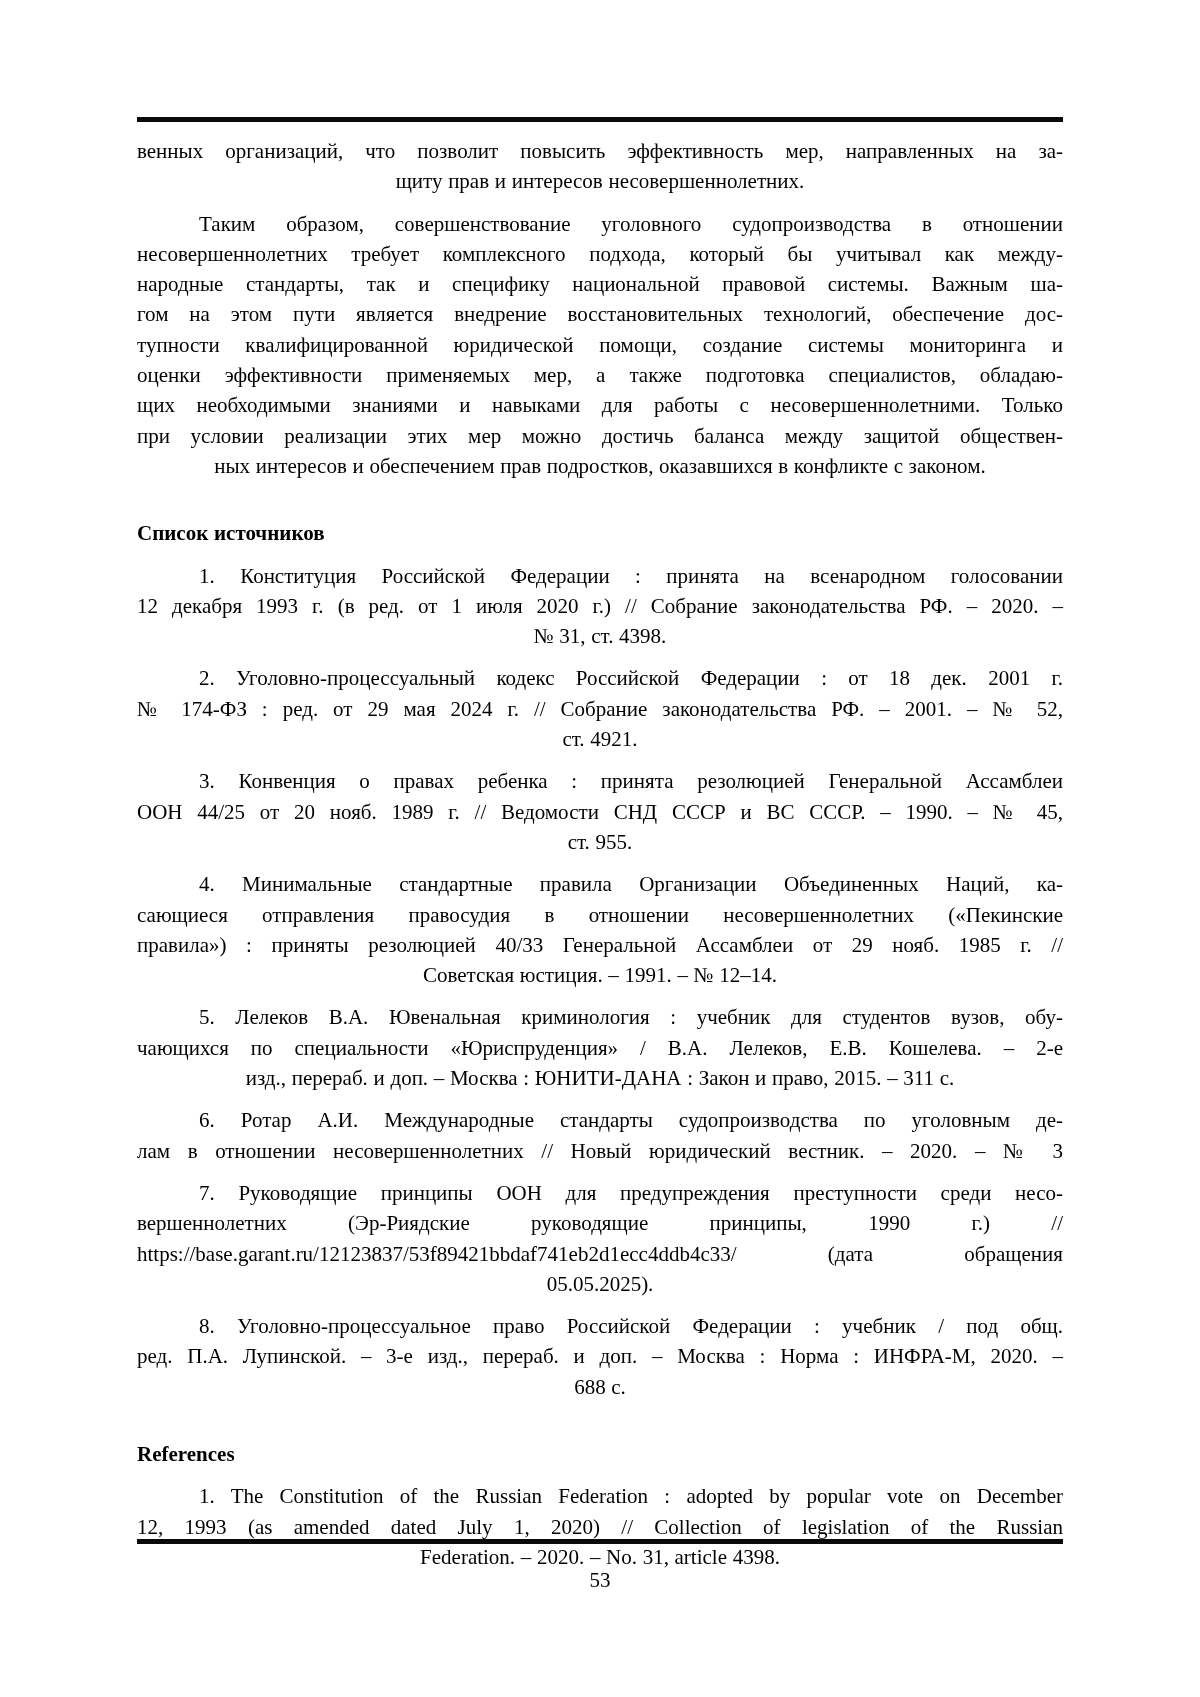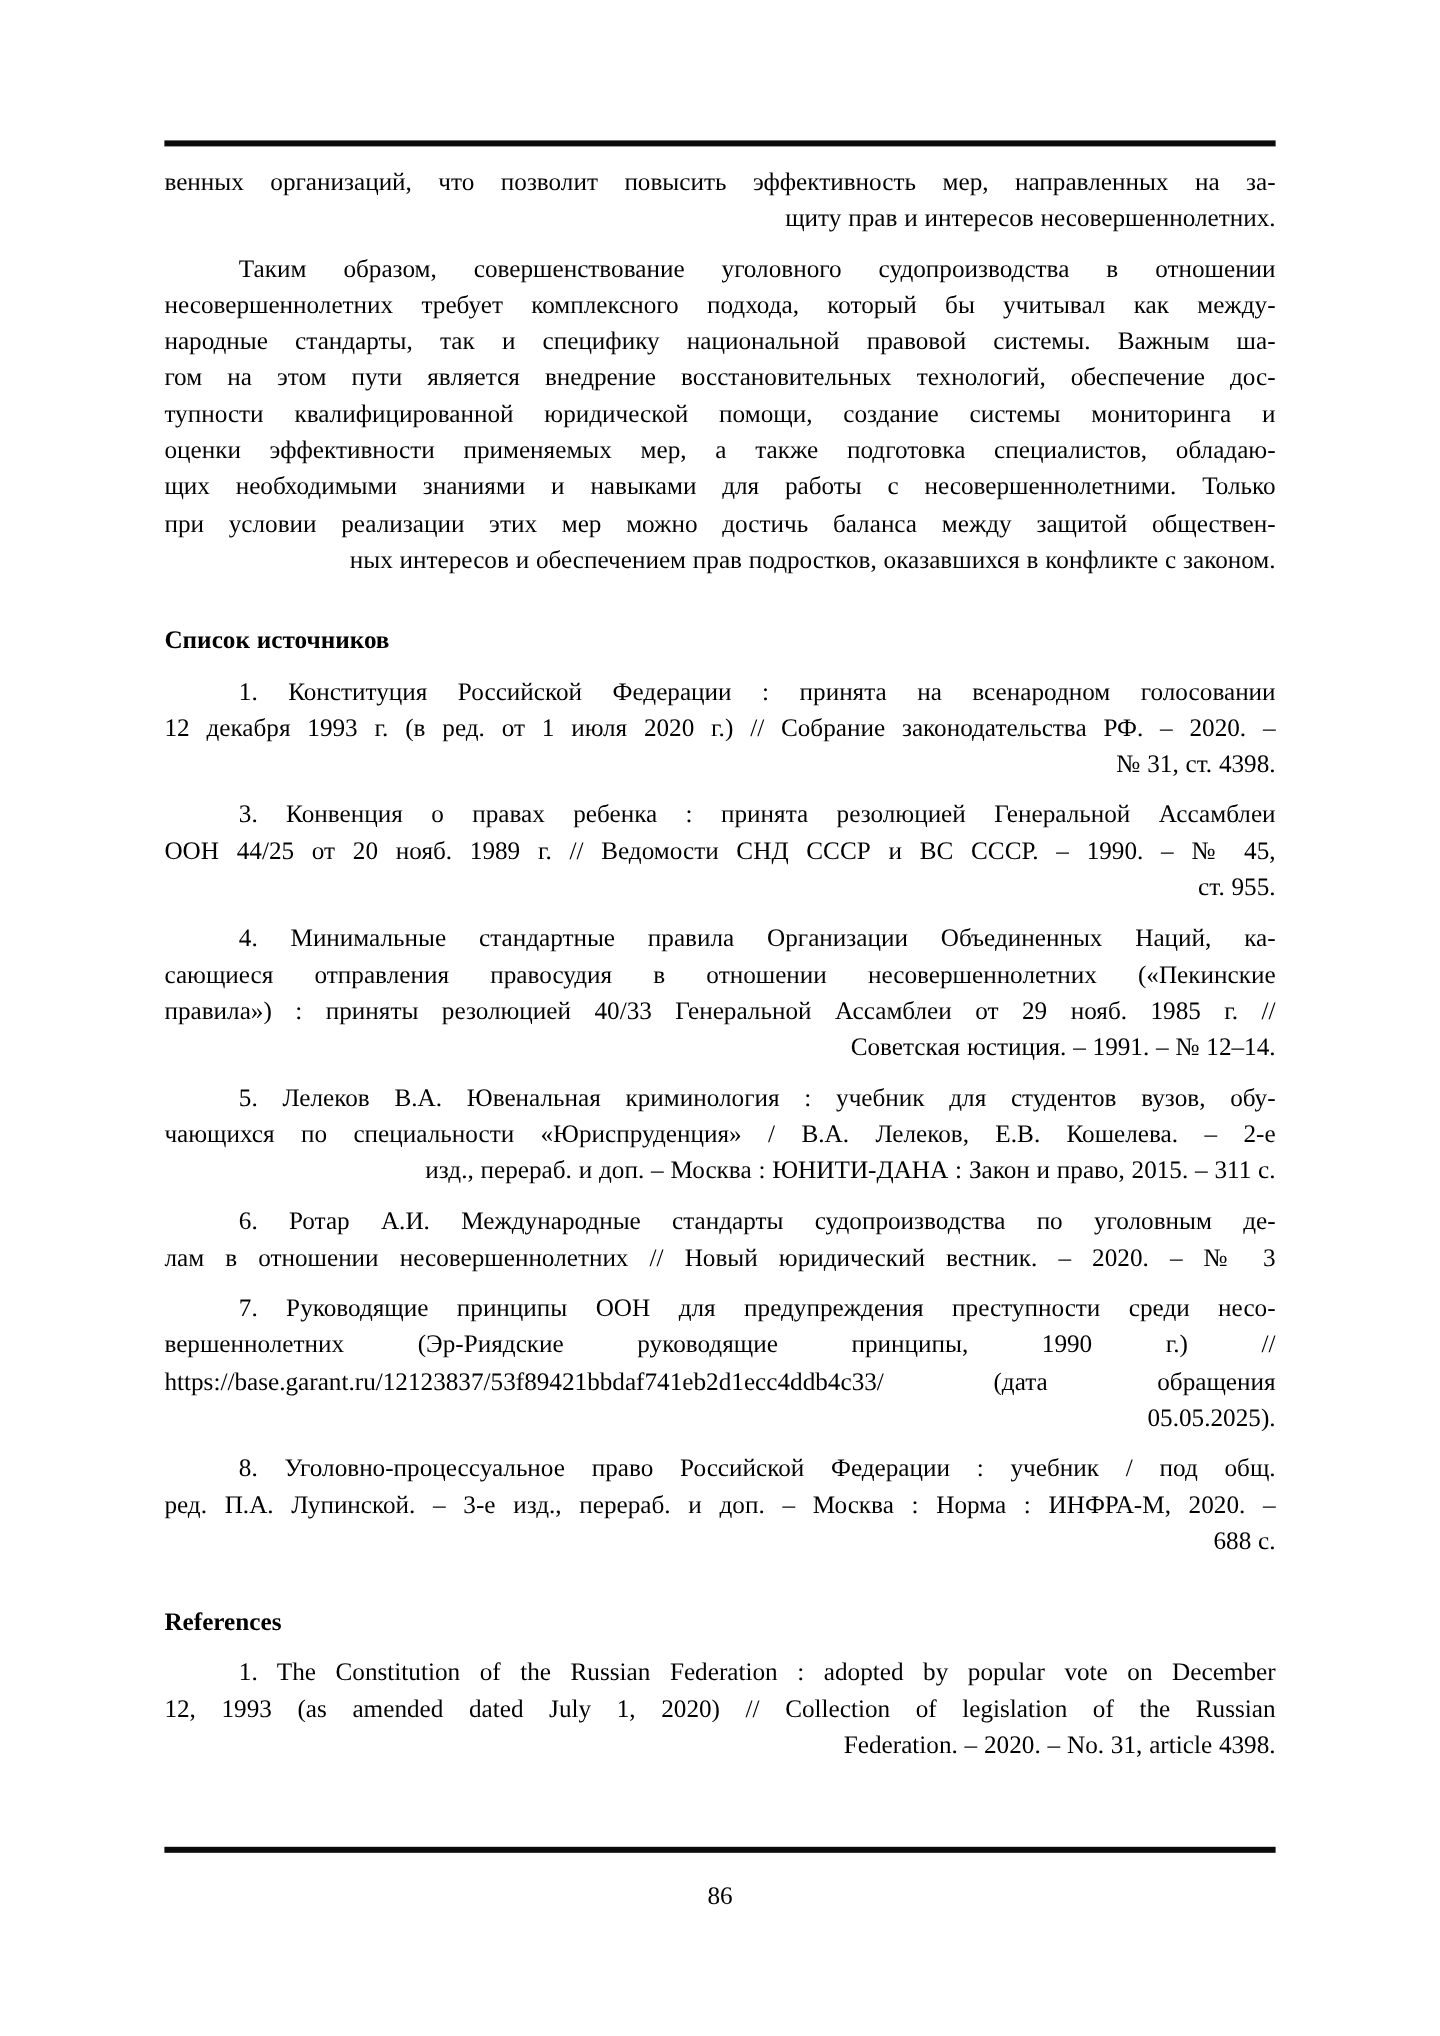--- a/index.html
+++ b/index.html
@@ -29,21 +29,21 @@
   .content {
     position: absolute;
     left: 137px;
     top: 136px;
     width: 926px;
     font-size: 21px;
     line-height: 30.3px;
     word-spacing: 0.02em;
   }
   .para { margin: 0; }
-  .line { text-align: right; }
+  .line { text-align: center; }
   .line.just {
     text-align: justify;
     text-align-last: justify;
   }
   .line.indent { text-indent: 62px; margin-top: 12px; }
   .sec-heading {
     font-weight: bold;
     margin-top: 37px;
   }
   .page-number {
@@ -83,20 +83,25 @@
       </div>
 
     <div class="sec-heading">Список источников</div>
     <div>
         <div class="para">
           <div class="line just indent">1. Конституция Российской Федерации : принята на всенародном голосовании</div>
           <div class="line just">12 декабря 1993 г. (в ред. от 1 июля 2020 г.) // Собрание законодательства РФ. – 2020. –</div>
           <div class="line">№ 31, ст. 4398.</div>
         </div>
         <div class="para">
+          <div class="line just indent">2. Уголовно-процессуальный кодекс Российской Федерации : от 18 дек. 2001 г.</div>
+          <div class="line just">№ 174-ФЗ : ред. от 29 мая 2024 г. // Собрание законодательства РФ. – 2001. – № 52,</div>
+          <div class="line">ст. 4921.</div>
+        </div>
+        <div class="para">
           <div class="line just indent">3. Конвенция о правах ребенка : принята резолюцией Генеральной Ассамблеи</div>
           <div class="line just">ООН 44/25 от 20 нояб. 1989 г. // Ведомости СНД СССР и ВС СССР. – 1990. – № 45,</div>
           <div class="line">ст. 955.</div>
         </div>
         <div class="para">
           <div class="line just indent">4. Минимальные стандартные правила Организации Объединенных Наций, ка-</div>
           <div class="line just">сающиеся отправления правосудия в отношении несовершеннолетних («Пекинские</div>
           <div class="line just">правила») : приняты резолюцией 40/33 Генеральной Ассамблеи от 29 нояб. 1985 г. //</div>
           <div class="line">Советская юстиция. – 1991. – № 12–14.</div>
         </div>
@@ -127,15 +132,15 @@
         <div class="para">
           <div class="line just indent">1. The Constitution of the Russian Federation : adopted by popular vote on December</div>
           <div class="line just">12, 1993 (as amended dated July 1, 2020) // Collection of legislation of the Russian</div>
           <div class="line">Federation. – 2020. – No. 31, article 4398.</div>
         </div>
       </div>
   </div>
 
   <div class="rule rule-bottom"></div>
 
-  <div class="page-number">86</div>
+  <div class="page-number">53</div>
 
 </div>
 
 </body></html>

